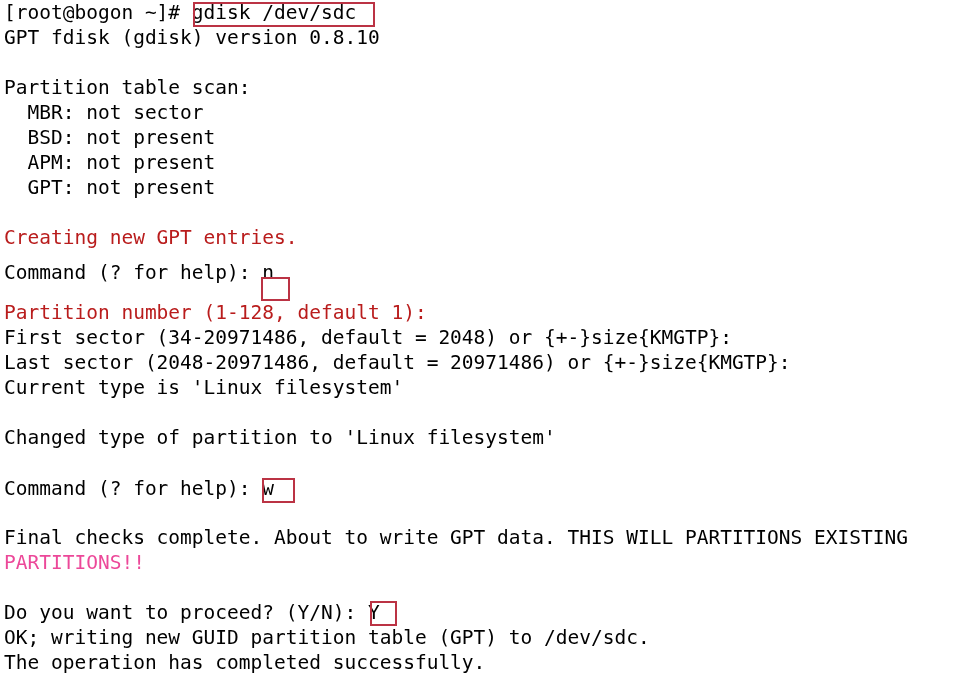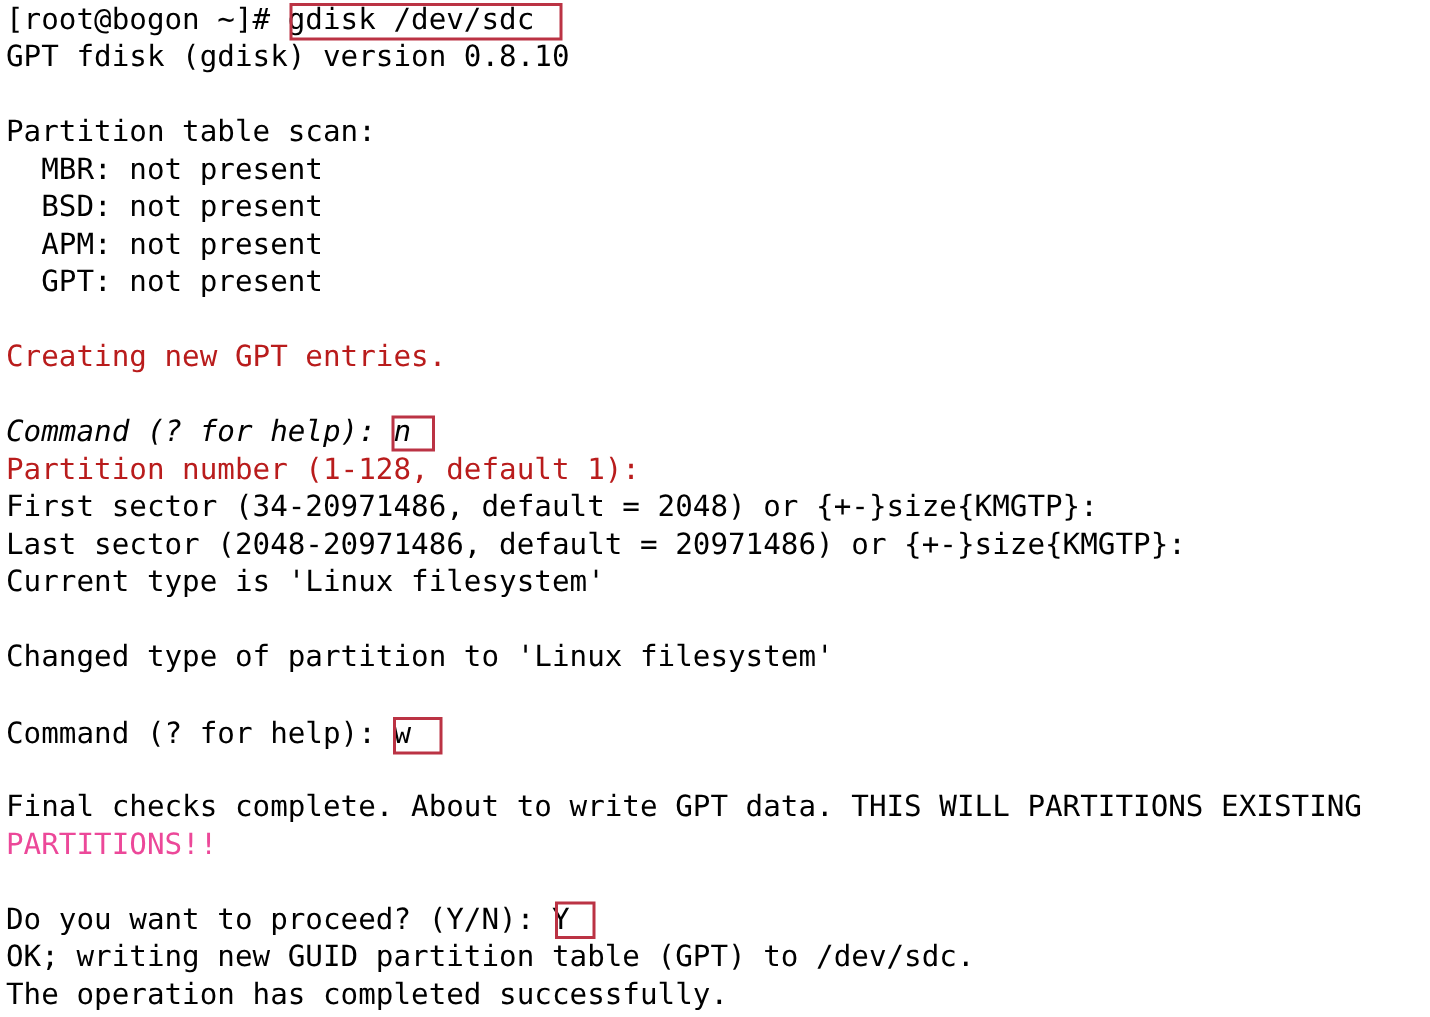--- a/index.html
+++ b/index.html
@@ -44,28 +44,28 @@
 </style>
 </head>
 <body>
 
 <div id="terminal" style="background: rgb(255, 255, 255);">
 
   <div class="line" style="top: 0px; color: rgb(0, 0, 0);">[root@bogon ~]# gdisk /dev/sdc</div>
   <div class="line" style="top: 25px; color: rgb(0, 0, 0);">GPT fdisk (gdisk) version 0.8.10</div>
   <div class="line" style="top: 50px; color: rgb(0, 0, 0);"></div>
   <div class="line" style="top: 75px; color: rgb(0, 0, 0);">Partition table scan:</div>
-  <div class="line" style="top: 100px; color: rgb(0, 0, 0);">  MBR: not present</div>
+  <div class="line" style="top: 100px; color: rgb(0, 0, 0);">  MBR: not sector</div>
   <div class="line" style="top: 125px; color: rgb(0, 0, 0);">  BSD: not present</div>
   <div class="line" style="top: 150px; color: rgb(0, 0, 0);">  APM: not present</div>
   <div class="line" style="top: 175px; color: rgb(0, 0, 0);">  GPT: not present</div>
   <div class="line" style="top: 200px; color: rgb(0, 0, 0);"></div>
   <div class="line" style="top: 225px; color: #b91c1c;">Creating new GPT entries.</div>
   <div class="line" style="top: 250px; color: rgb(0, 0, 0);"></div>
-  <div class="line" style="top: 275px; color: rgb(0, 0, 0); font-style: italic;">Command (? for help): n</div>
+  <div class="line" style="top: 260px; color: rgb(0, 0, 0);">Command (? for help): n</div>
   <div class="line" style="top: 300px; color: #b91c1c;">Partition number (1-128, default 1): </div>
   <div class="line" style="top: 325px; color: rgb(0, 0, 0);">First sector (34-20971486, default = 2048) or {+-}size{KMGTP}: </div>
   <div class="line" style="top: 350px; color: rgb(0, 0, 0);">Last sector (2048-20971486, default = 20971486) or {+-}size{KMGTP}: </div>
   <div class="line" style="top: 375px; color: rgb(0, 0, 0);">Current type is 'Linux filesystem'</div>
   <div class="line" style="top: 425px; color: rgb(0, 0, 0);">Changed type of partition to 'Linux filesystem'</div>
   <div class="line" style="top: 450px; color: rgb(0, 0, 0);"></div>
   <div class="line" style="top: 462px; color: rgb(0, 0, 0); margin-top: 14px;">Command (? for help): w</div>
   <div class="line" style="top: 500px; color: rgb(0, 0, 0);"></div>
   <div class="line" style="top: 525px; color: rgb(0, 0, 0);">Final checks complete. About to write GPT data. THIS WILL PARTITIONS EXISTING</div>
   <div class="line" style="top: 550px; color: #ec4899;">PARTITIONS!!</div>

